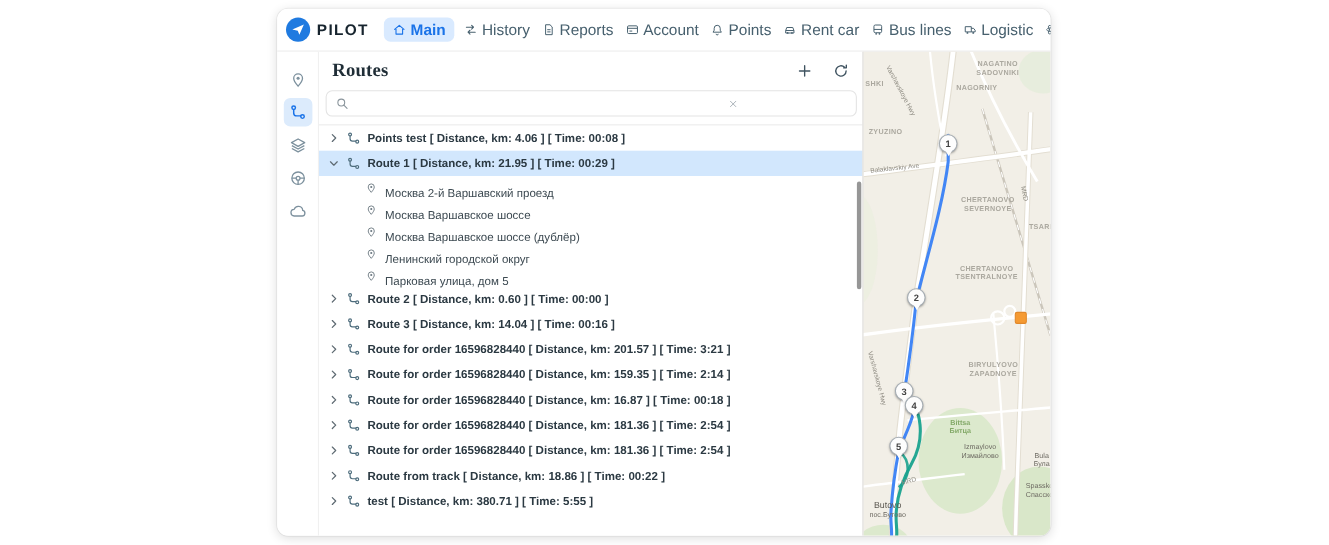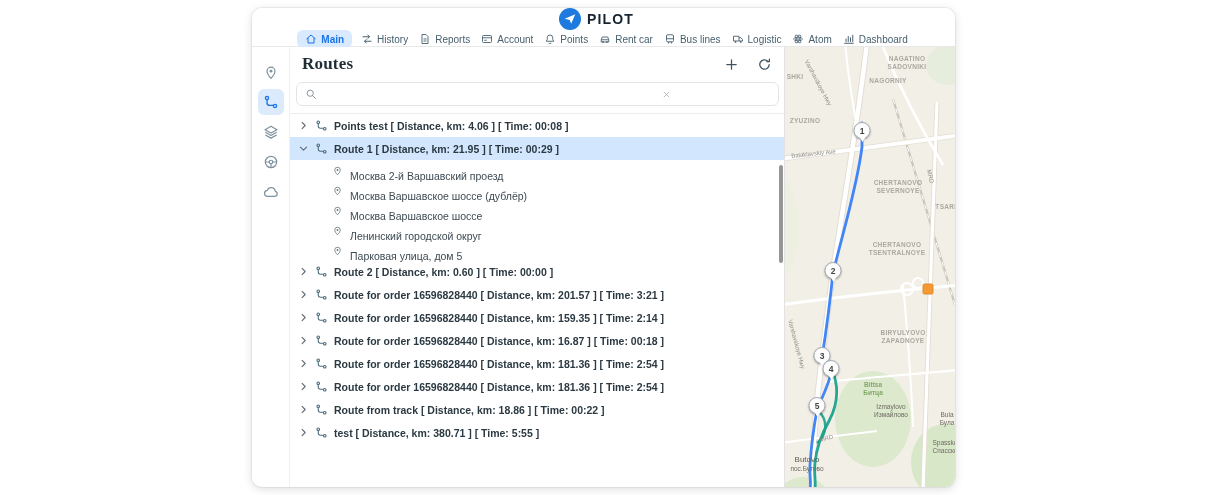--- a/index.html
+++ b/index.html
@@ -1,27 +1,27 @@
 <!DOCTYPE html>
 <html><head>
 <meta charset="utf-8">
 <style>
   html,body{width:1208px;height:495px;margin:0;overflow:hidden;background:#ffffff;
     font-family:"Liberation Sans",sans-serif;}
   .card{position:absolute;left:252px;top:8px;width:703px;height:479px;background:#fff;
     border-radius:10px;box-shadow:0 0 0 1px rgba(0,0,0,.05),0 2px 10px rgba(0,0,0,.14);overflow:hidden;}
 
   
-  .navbar{height:38px;display:flex;align-items:center;padding:0 8px;border-bottom:1px solid #e8e8e8;background:#fff;flex-direction:column;}
+  .navbar{height:38px;display:flex;align-items:center;padding:0 8px;border-bottom:1px solid #e8e8e8;background:#fff;}
   .logo{display:flex;align-items:center;gap:6px;margin-right:14px;cursor:pointer;}
   .logo-circle{width:22px;height:22px;border-radius:50%;background:#1f7ae0;display:flex;align-items:center;justify-content:center;}
   .logo-circle svg{width:14px;height:14px;}
   .logo-text{font-weight:800;font-size:14px;letter-spacing:1.2px;color:#17242e;}
   .nav-items{display:flex;gap:7px;align-items:center;white-space:nowrap;}
-  .nav-item{display:flex;align-items:center;gap:4px;font-size:10px;color:#47606e;padding:3px 2px;border-radius:6px;cursor:pointer;}
+  .nav-item{display:flex;align-items:center;gap:4px;font-size:14px;color:#47606e;padding:3px 2px;border-radius:6px;cursor:pointer;}
   .nav-item.active{background:#d9eaff;color:#1a73e8;padding:3px 8px;font-weight:700;}
   .nicon{display:flex;}
   .nicon svg{width:12px;height:12px;}
 
   
   .rail{position:absolute;left:0;top:39px;width:37px;bottom:0;display:flex;flex-direction:column;
     align-items:center;padding-top:12px;gap:4px;background:#fff;}
   .rail-item{width:26px;height:26px;display:flex;align-items:center;justify-content:center;color:#7d919e;border-radius:6px;cursor:pointer;}
   .rail-item.active{color:#1a73e8;background:#dcebfc;}
   .ricon{display:flex;}
@@ -306,30 +306,30 @@
             </span>
             <span class="child-label">Москва 2-й Варшавский проезд</span>
           </div>
           <div class="child-row">
             <span class="pin-ic">
               <svg viewBox="0 0 24 24">
                 <path d="M12 21.5C8 17 6 13.6 6 10.8A6 6 0 0 1 18 10.8c0 2.8-2 6.2-6 10.7z" fill="none" stroke="currentColor" stroke-width="1.8"></path>
                 <circle cx="12" cy="10.8" r="2.1" fill="currentColor"></circle>
               </svg>
             </span>
-            <span class="child-label">Москва Варшавское шоссе (дублёр)</span>
+            <span class="child-label">Москва Варшавское шоссе</span>
           </div>
           <div class="child-row">
             <span class="pin-ic">
               <svg viewBox="0 0 24 24">
                 <path d="M12 21.5C8 17 6 13.6 6 10.8A6 6 0 0 1 18 10.8c0 2.8-2 6.2-6 10.7z" fill="none" stroke="currentColor" stroke-width="1.8"></path>
                 <circle cx="12" cy="10.8" r="2.1" fill="currentColor"></circle>
               </svg>
             </span>
-            <span class="child-label">Москва Варшавское шоссе</span>
+            <span class="child-label">Москва Варшавское шоссе (дублёр)</span>
           </div>
           <div class="child-row">
             <span class="pin-ic">
               <svg viewBox="0 0 24 24">
                 <path d="M12 21.5C8 17 6 13.6 6 10.8A6 6 0 0 1 18 10.8c0 2.8-2 6.2-6 10.7z" fill="none" stroke="currentColor" stroke-width="1.8"></path>
                 <circle cx="12" cy="10.8" r="2.1" fill="currentColor"></circle>
               </svg>
             </span>
             <span class="child-label">Ленинский городской округ</span>
           </div>
@@ -349,20 +349,35 @@
               </svg>
             </span>
             <span class="route-ic">
               <svg viewBox="0 0 24 24">
                 <circle cx="6" cy="6" r="2.4" fill="none" stroke="currentColor" stroke-width="2"></circle>
                 <circle cx="18" cy="18" r="2.4" fill="none" stroke="currentColor" stroke-width="2"></circle>
                 <path d="M6 8.5V13a4 4 0 0 0 4 4h5.5" fill="none" stroke="currentColor" stroke-width="2" stroke-linecap="round"></path>
               </svg>
             </span>
             <span class="route-label">Route 2 [ Distance, km: 0.60 ] [ Time: 00:00 ]</span>
+          </div>
+          <div class="route-row">
+            <span class="chev">
+              <svg viewBox="0 0 16 16">
+                <path d="M5.5 2.5 11 8l-5.5 5.5" fill="none" stroke="currentColor" stroke-width="2" stroke-linecap="round" stroke-linejoin="round"></path>
+              </svg>
+            </span>
+            <span class="route-ic">
+              <svg viewBox="0 0 24 24">
+                <circle cx="6" cy="6" r="2.4" fill="none" stroke="currentColor" stroke-width="2"></circle>
+                <circle cx="18" cy="18" r="2.4" fill="none" stroke="currentColor" stroke-width="2"></circle>
+                <path d="M6 8.5V13a4 4 0 0 0 4 4h5.5" fill="none" stroke="currentColor" stroke-width="2" stroke-linecap="round"></path>
+              </svg>
+            </span>
+            <span class="route-label">Route 3 [ Distance, km: 14.04 ] [ Time: 00:16 ]</span>
           </div>
           <div class="route-row">
             <span class="chev">
               <svg viewBox="0 0 16 16">
                 <path d="M5.5 2.5 11 8l-5.5 5.5" fill="none" stroke="currentColor" stroke-width="2" stroke-linecap="round" stroke-linejoin="round"></path>
               </svg>
             </span>
             <span class="route-ic">
               <svg viewBox="0 0 24 24">
                 <circle cx="6" cy="6" r="2.4" fill="none" stroke="currentColor" stroke-width="2"></circle>

